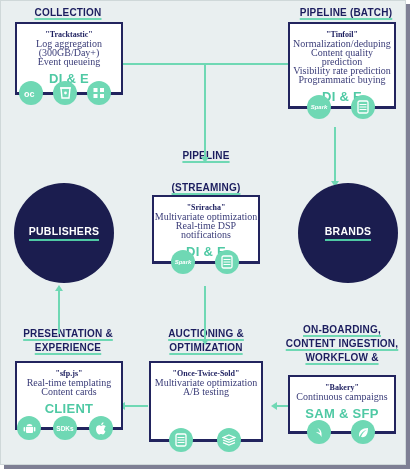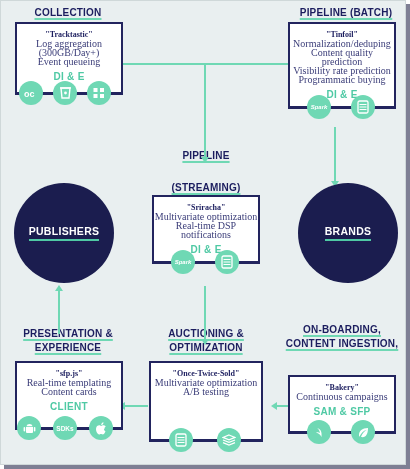--- a/index.html
+++ b/index.html
@@ -47,21 +47,21 @@
   }
   .box-line{
     color:#3a3c78;
     font-family:"Liberation Serif", serif;
     font-size:10px;
     line-height:9px;
   }
   .box-tag{
     color:#4fc9a4;
     font-weight:bold;
-    font-size:10px;
+    font-size:13px;
     margin-top:5px;
     letter-spacing:.3px;
   }
   .circle-ico{
     position:absolute;
     border-radius:50%;
     background:#6fd8b4;
     display:flex;align-items:center;justify-content:center;
     color:#ffffff;
     font-size:6px;font-weight:bold;
@@ -101,20 +101,21 @@
   <div class="sec-title" style="left:150px;top:180px;width:110px;">(STREAMING)</div>
 
   <div class="sec-title" style="left:4px;top:326px;width:126px;">PRESENTATION &amp;</div>
   <div class="sec-title" style="left:4px;top:340px;width:126px;">EXPERIENCE</div>
 
   <div class="sec-title" style="left:143px;top:326px;width:124px;">AUCTIONING &amp;</div>
   <div class="sec-title" style="left:143px;top:340px;width:124px;">OPTIMIZATION</div>
 
   <div class="sec-title" style="left:278px;top:322px;width:126px;">ON-BOARDING,</div>
   <div class="sec-title" style="left:274px;top:336px;width:134px;">CONTENT INGESTION,</div>
+  <div class="sec-title" style="left:278px;top:350px;width:126px;">WORKFLOW &amp;</div>
   <div class="sec-title" style="left:278px;top:364px;width:126px;margin-top:32px;">ANALYTICS</div>
 
   <div class="arrow" style="left:122px;top:62px;width:172px;height:2px;"></div>
   <div class="ah ah-r" style="left:292px;top:59px;"></div>
 
   <div class="arrow" style="left:203px;top:62px;width:2px;height:98px;"></div>
   <div class="ah ah-d" style="left:200px;top:156px;"></div>
 
   <div class="arrow" style="left:333px;top:126px;width:2px;height:58px;"></div>
   <div class="ah ah-d" style="left:330px;top:180px;"></div>

